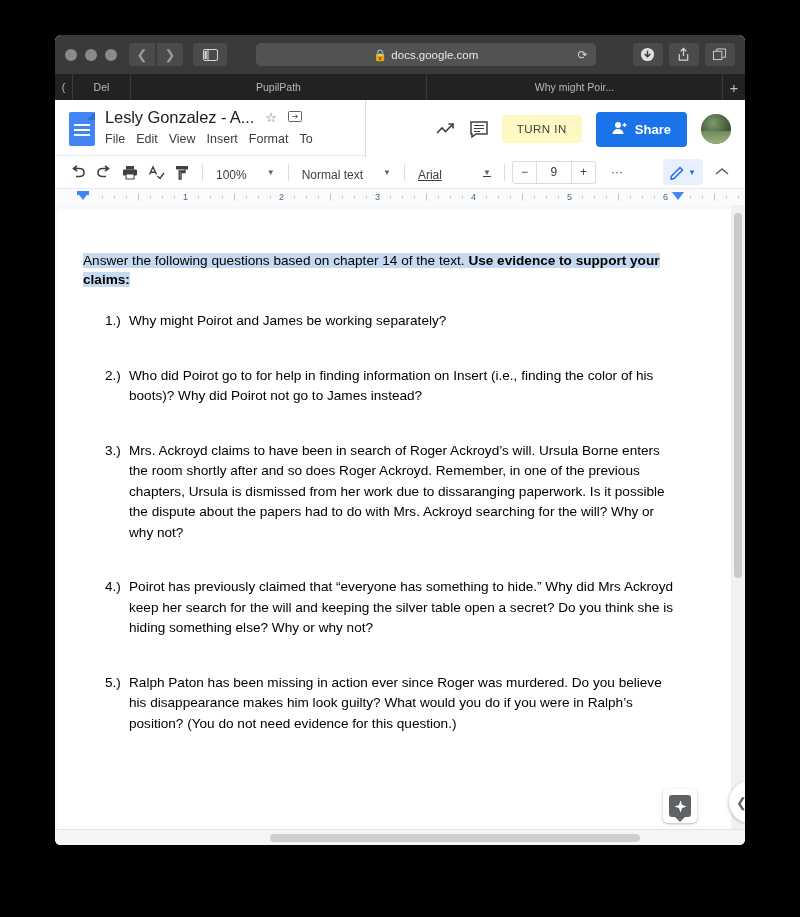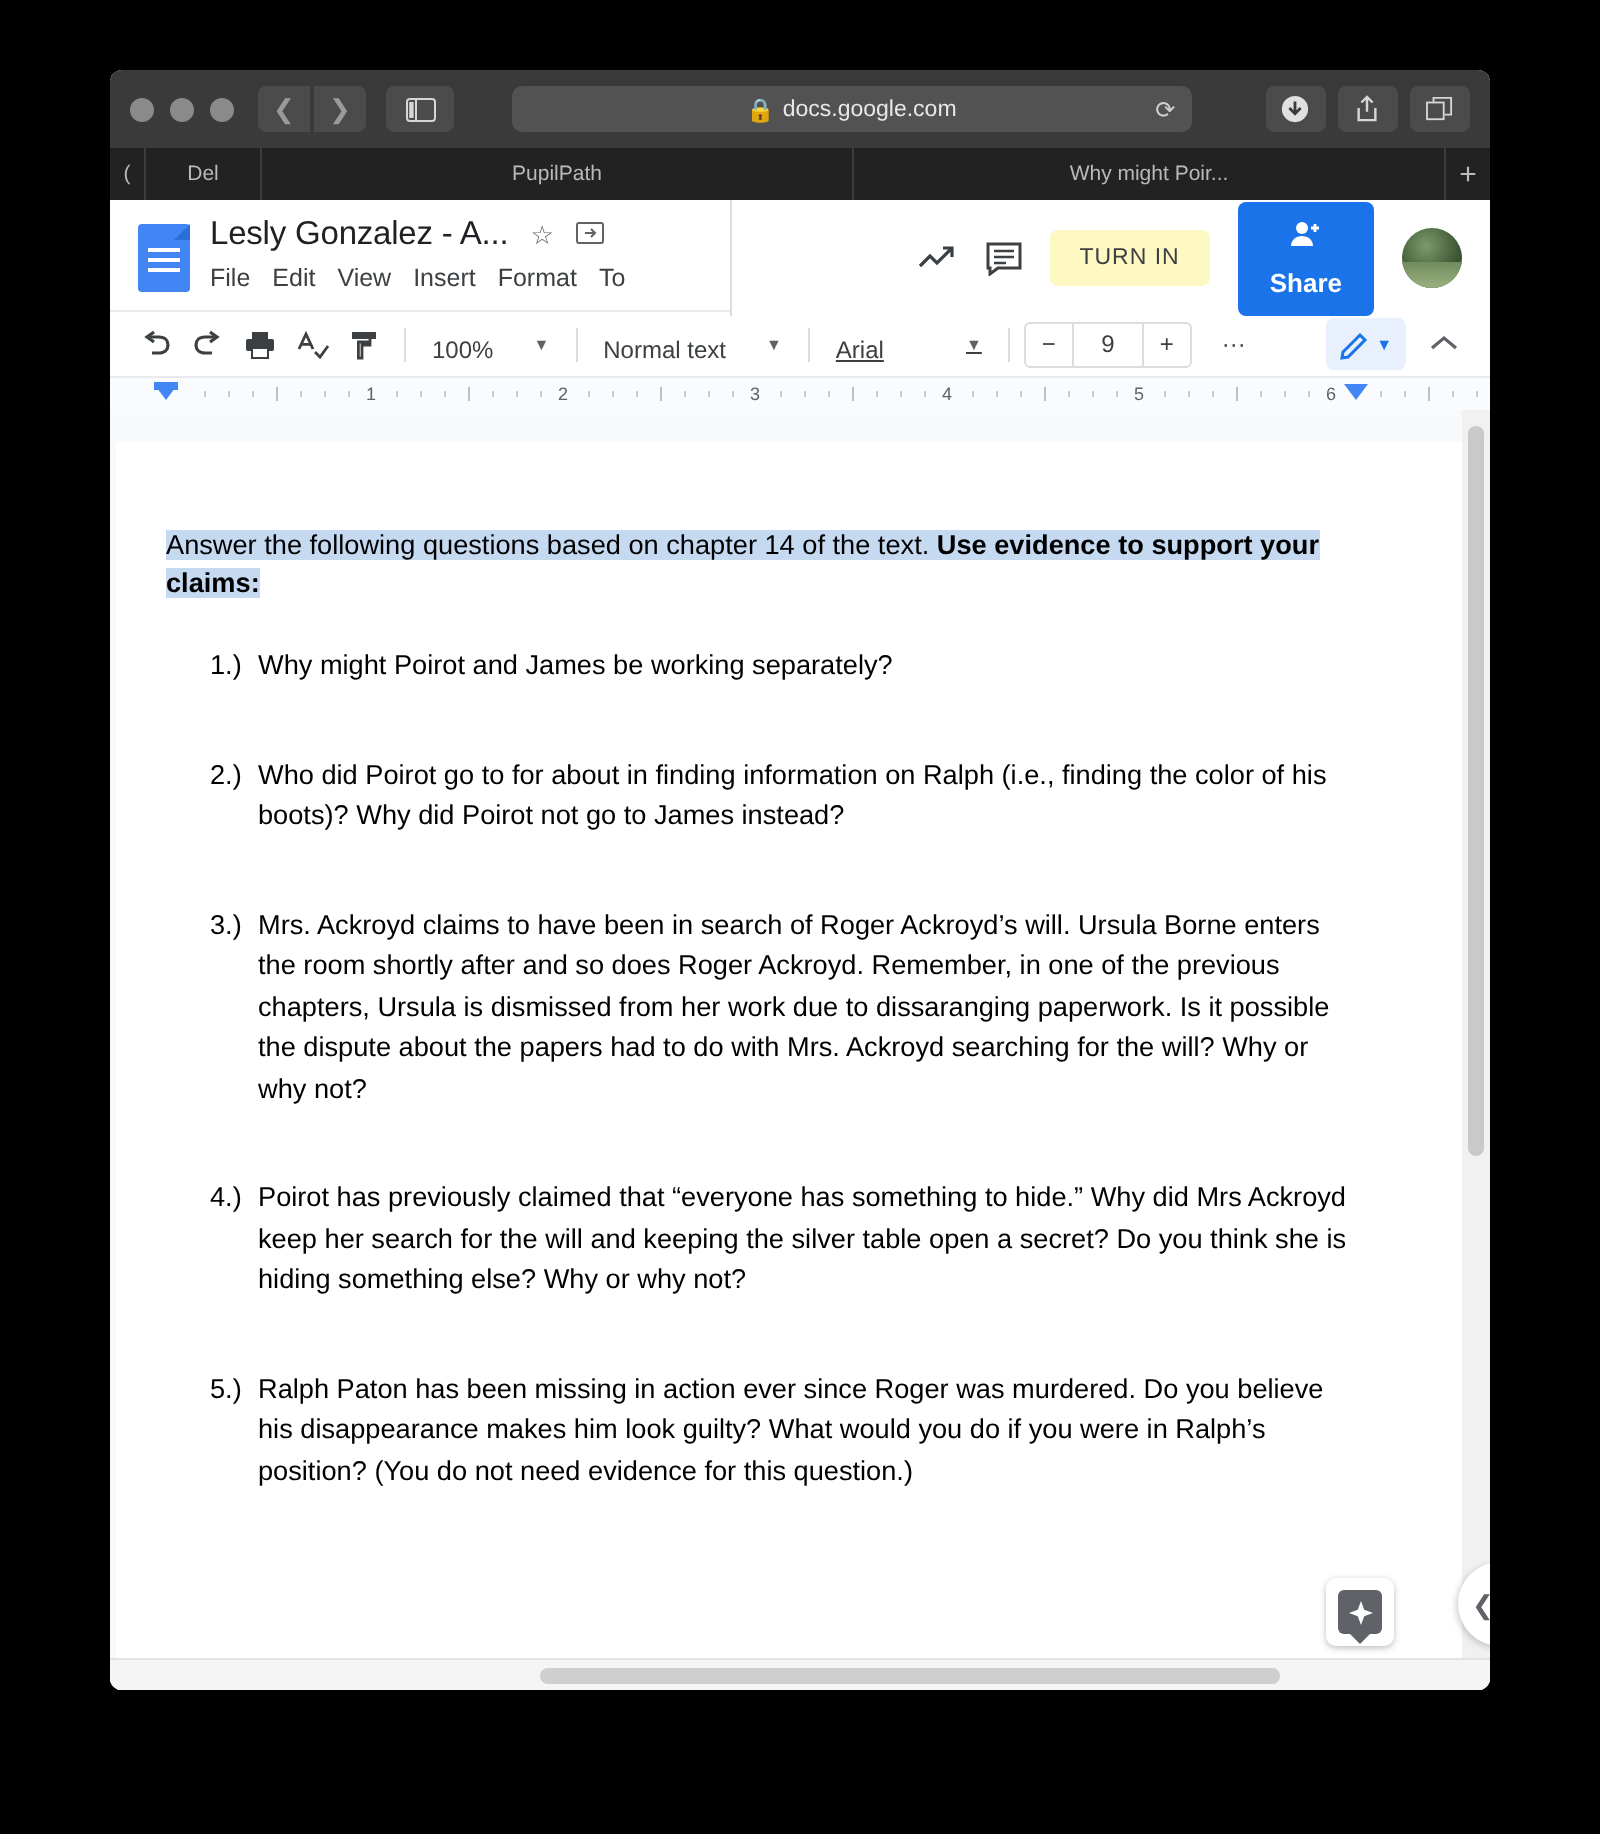--- a/index.html
+++ b/index.html
@@ -173,21 +173,21 @@
     padding: 8px 15px;
     border-radius: 4px;
   }
   .share-btn {
     background: #1a73e8;
     color: #fff;
     font-size: 13px;
     font-weight: bold;
     padding: 9px 16px;
     border-radius: 4px;
-    display: flex; align-items: center; gap: 7px; flex-direction: column;
+    display: flex; align-items: center; gap: 7px;
   }
   .avatar {
     width: 30px; height: 30px; border-radius: 50%;
     background: radial-gradient(circle at 40% 30%, #7a9b6a, #3e5535 60%, #2a3a24);
     overflow: hidden; position: relative;
   }
   .avatar::after {
     content:"";
     position:absolute; left:0; right:0; bottom:0; height:45%;
     background: linear-gradient(#6f8c5e, #9bb07f);
@@ -282,21 +282,21 @@
 
   
   .canvas {
     position: relative;
     background: #f8f9fa;
     height: calc(810px - 39px - 26px - 55px - 33px - 17px);
     overflow: hidden;
   }
   .page {
     position: absolute;
-    left: 3px; top: 16px;
+    left: 3px; top: 4px;
     width: 680px;
     min-height: 100%;
     background: #fff;
     padding: 42px 40px 0 25px;
   }
   .doc-heading {
     font-size: 13.6px;
     line-height: 19px;
     color: #000;
     margin-bottom: 22px;
@@ -657,21 +657,21 @@
         <div class="doc-heading">
           <span class="hl"><span>Answer the following questions based on chapter 14 of the text. </span><b>Use evidence to support your claims:</b></span>
         </div>
 
         <div class="qitem">
           <div class="qnum">1.)</div>
           <div class="qtext">Why might Poirot and James be working separately?</div>
         </div>
         <div class="qitem">
           <div class="qnum">2.)</div>
-          <div class="qtext">Who did Poirot go to for about in finding information on Ralph (i.e., finding the color of his boots)? Why did Poirot not go to James instead?</div>
+          <div class="qtext">Who did Poirot go to for help in finding information on Insert (i.e., finding the color of his boots)? Why did Poirot not go to James instead?</div>
         </div>
         <div class="qitem">
           <div class="qnum">3.)</div>
           <div class="qtext">Mrs. Ackroyd claims to have been in search of Roger Ackroyd’s will. Ursula Borne enters the room shortly after and so does Roger Ackroyd. Remember, in one of the previous chapters, Ursula is dismissed from her work due to dissaranging paperwork. Is it possible the dispute about the papers had to do with Mrs. Ackroyd searching for the will? Why or why not?</div>
         </div>
         <div class="qitem">
           <div class="qnum">4.)</div>
           <div class="qtext">Poirot has previously claimed that “everyone has something to hide.” Why did Mrs Ackroyd keep her search for the will and keeping the silver table open a secret? Do you think she is hiding something else? Why or why not?</div>
         </div>
         <div class="qitem">

